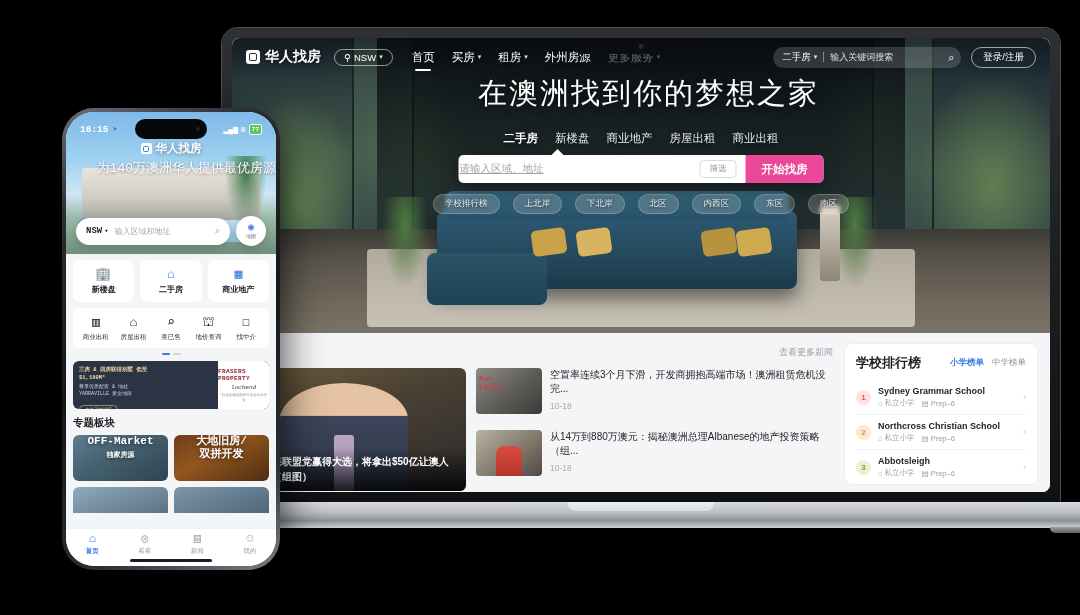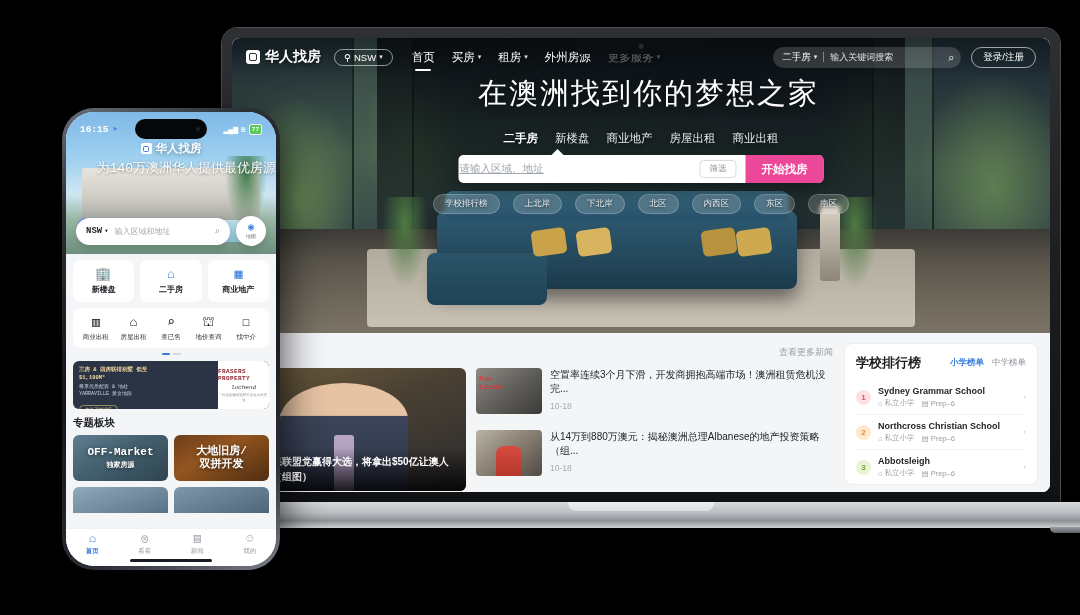--- a/index.html
+++ b/index.html
@@ -282,21 +282,21 @@
   .ad .adm { flex:1; background:linear-gradient(140deg,#cfc9bf,#8e8madd 0%,#6b6e72); }
   .ad .adr { width:26%; background:#fff; display:flex; flex-direction:column; align-items:center;
     justify-content:center; gap:2px; }
   .ad .adr .logo { font-size:6px; font-weight:700; color:#8b1d2a; letter-spacing:.4px; }
   .ad .adr .sig { font-size:6px; color:#333; font-style:italic; }
   .ad .adr .fine { font-size:3.5px; color:#999; text-align:center; line-height:1.3; }
 
   .sec-title { margin-top:7px; font-size:10.5px; font-weight:700; color:#1b1d20; }
   .topics { margin-top:5px; display:flex; gap:6px; }
   .topic { flex:1; height:46px; border-radius:6px; position:relative; overflow:hidden;
-    display:flex; flex-direction:column; align-items:center; justify-content:center; color:#fff; }
+    display:flex; flex-direction:column; align-items:center; color:#fff; }
   .topic.t1 { background: linear-gradient(150deg,#5f7e91 0%,#44606f 45%,#2f4450 100%); }
   .topic.t2 { background: linear-gradient(150deg,#6b3d1c 0%,#94561f 40%,#4e2d12 100%); }
   .topic .big { font-size:11px; font-weight:700; line-height:1.15; text-align:center;
     text-shadow:0 1px 4px rgba(0,0,0,.6); }
   .topic .sm { font-size:7px; font-weight:700; margin-top:2px; text-shadow:0 1px 3px rgba(0,0,0,.6); }
   .cards2 { margin-top:6px; display:flex; gap:6px; }
   .pcard { flex:1; height:26px; border-radius:6px 6px 0 0; }
   .pcard.a { background: linear-gradient(160deg,#8fa9bd,#5a7285); }
   .pcard.b { background: linear-gradient(160deg,#7e97ab,#4f6678); }
 

